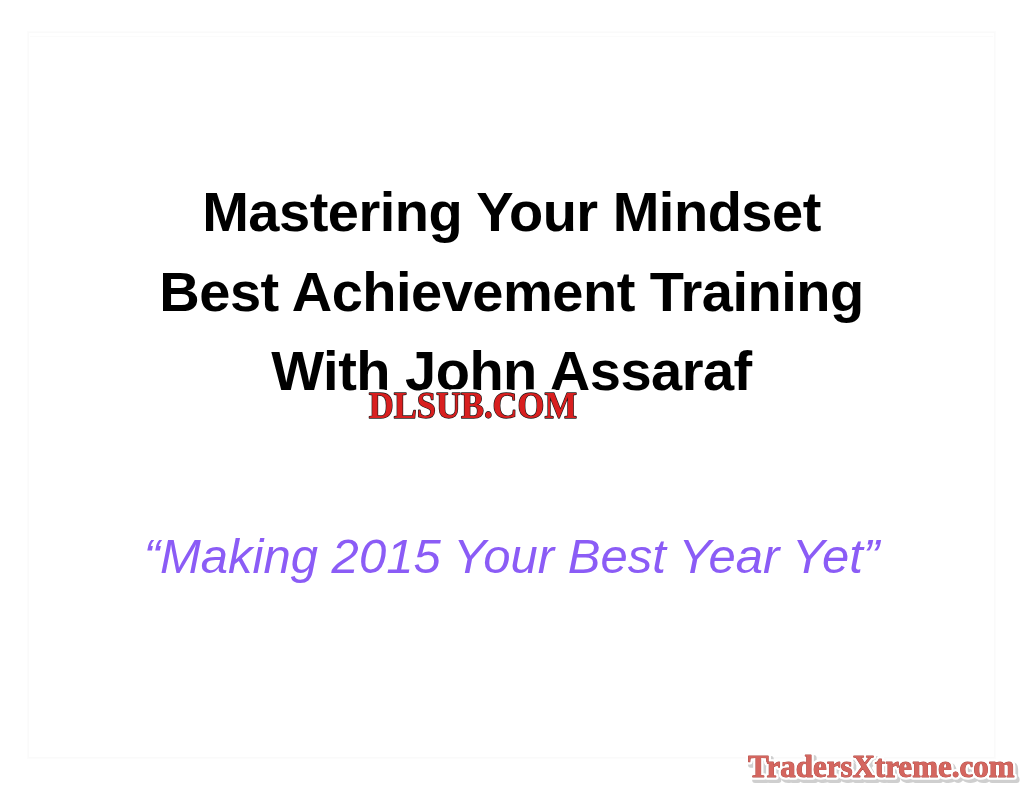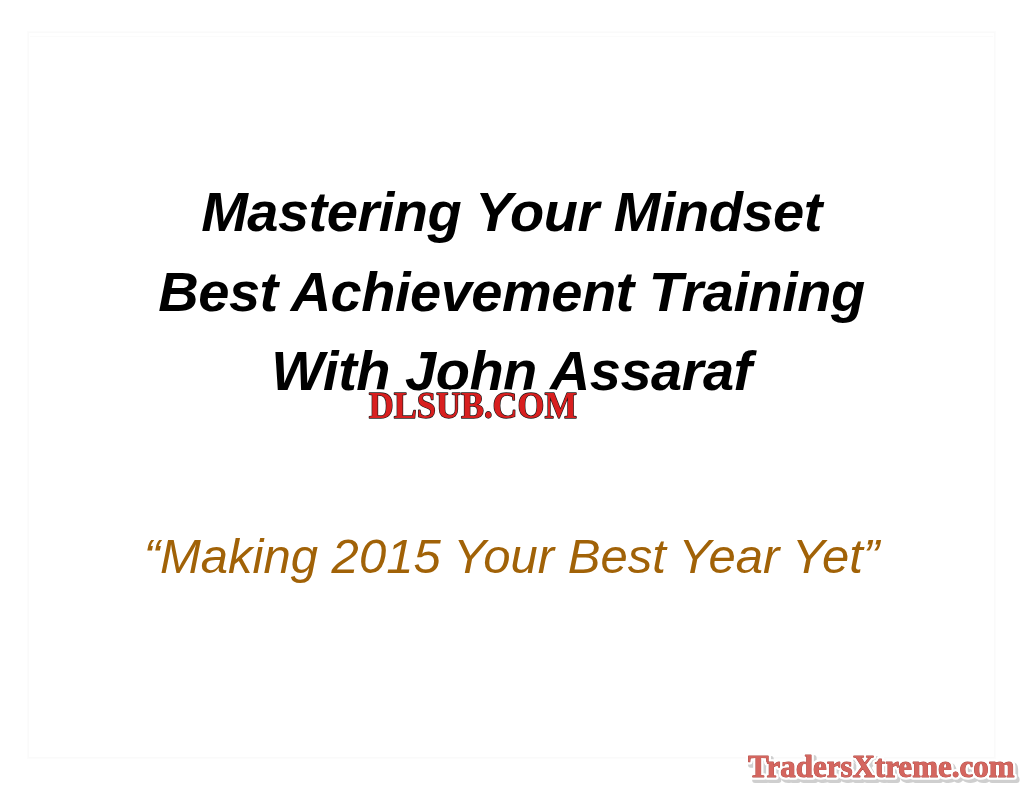--- a/index.html
+++ b/index.html
@@ -43,32 +43,31 @@
     left: 28px;
     top: 172px;
     width: 967px;
     text-align: center;
     color: #000000;
     font-weight: bold;
     font-size: 56px;
     line-height: 1.42;
     letter-spacing: -0.5px;
     white-space: nowrap;
-    font-style: italic;
   }
   .title-line { display: block; }
 
   
   .subtitle {
     position: absolute;
     left: 28px;
     top: 527px;
     width: 967px;
     text-align: center;
-    color: #a16207;
+    color: #8b5cf6;
     font-style: italic;
     font-weight: normal;
     font-size: 49px;
     line-height: 1.2;
     white-space: nowrap;
   }
 
   
   .tc4s-logo {
     position: absolute;

